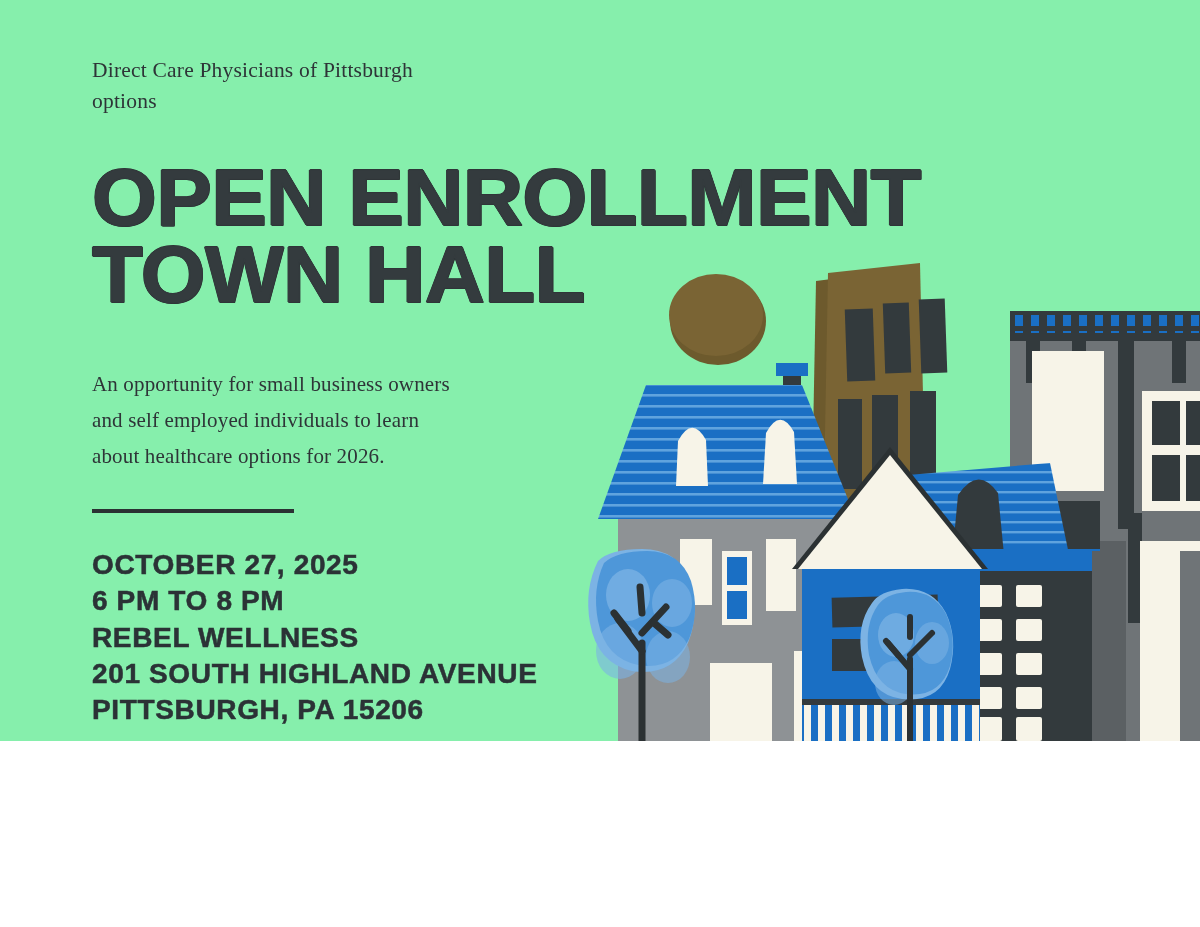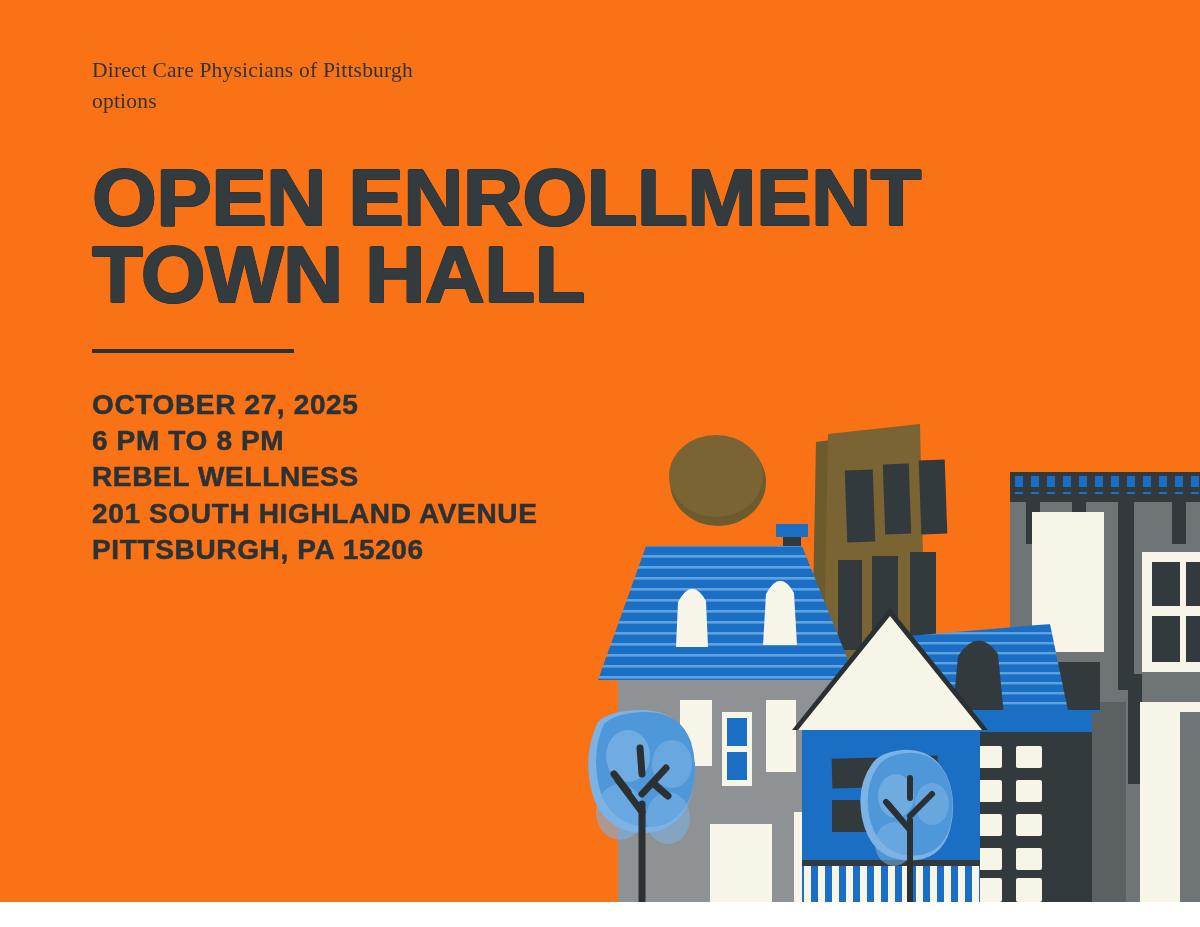--- a/index.html
+++ b/index.html
@@ -3,22 +3,22 @@
 <meta charset="utf-8">
 <style>
   html, body {
     margin: 0;
     padding: 0;
     background: #ffffff;
   }
   #poster {
     position: relative;
     width: 1200px;
-    height: 902px;
-    background: #f97316;
+    height: 741px;
+    background: #86efac;
     overflow: hidden;
     font-family: "Liberation Sans", sans-serif;
     text-decoration: underline;
   }
 
   
   #cityscape {
     position: absolute;
     right: 0;
     bottom: 0;
@@ -268,20 +268,25 @@
     <p class="presenter">
       <span>Direct Care Physicians of Pittsburgh</span>
       <span class="line2">options</span>
     </p>
 
     <h1 class="headline">
       <span class="hl-line">OPEN ENROLLMENT</span>
       <span class="hl-line">TOWN HALL</span>
     </h1>
 
+    <p class="blurb">
+      <span>An opportunity for small business owners</span>
+      <span>and self employed individuals to learn</span>
+      <span>about healthcare options for 2026.</span>
+    </p>
 
     <div class="rule"></div>
 
     <div class="details">
       <span>OCTOBER 27, 2025</span>
       <span>6 PM TO 8 PM</span>
       <span>REBEL WELLNESS</span>
       <span>201 SOUTH HIGHLAND AVENUE</span>
       <span>PITTSBURGH, PA 15206</span>
     </div>

